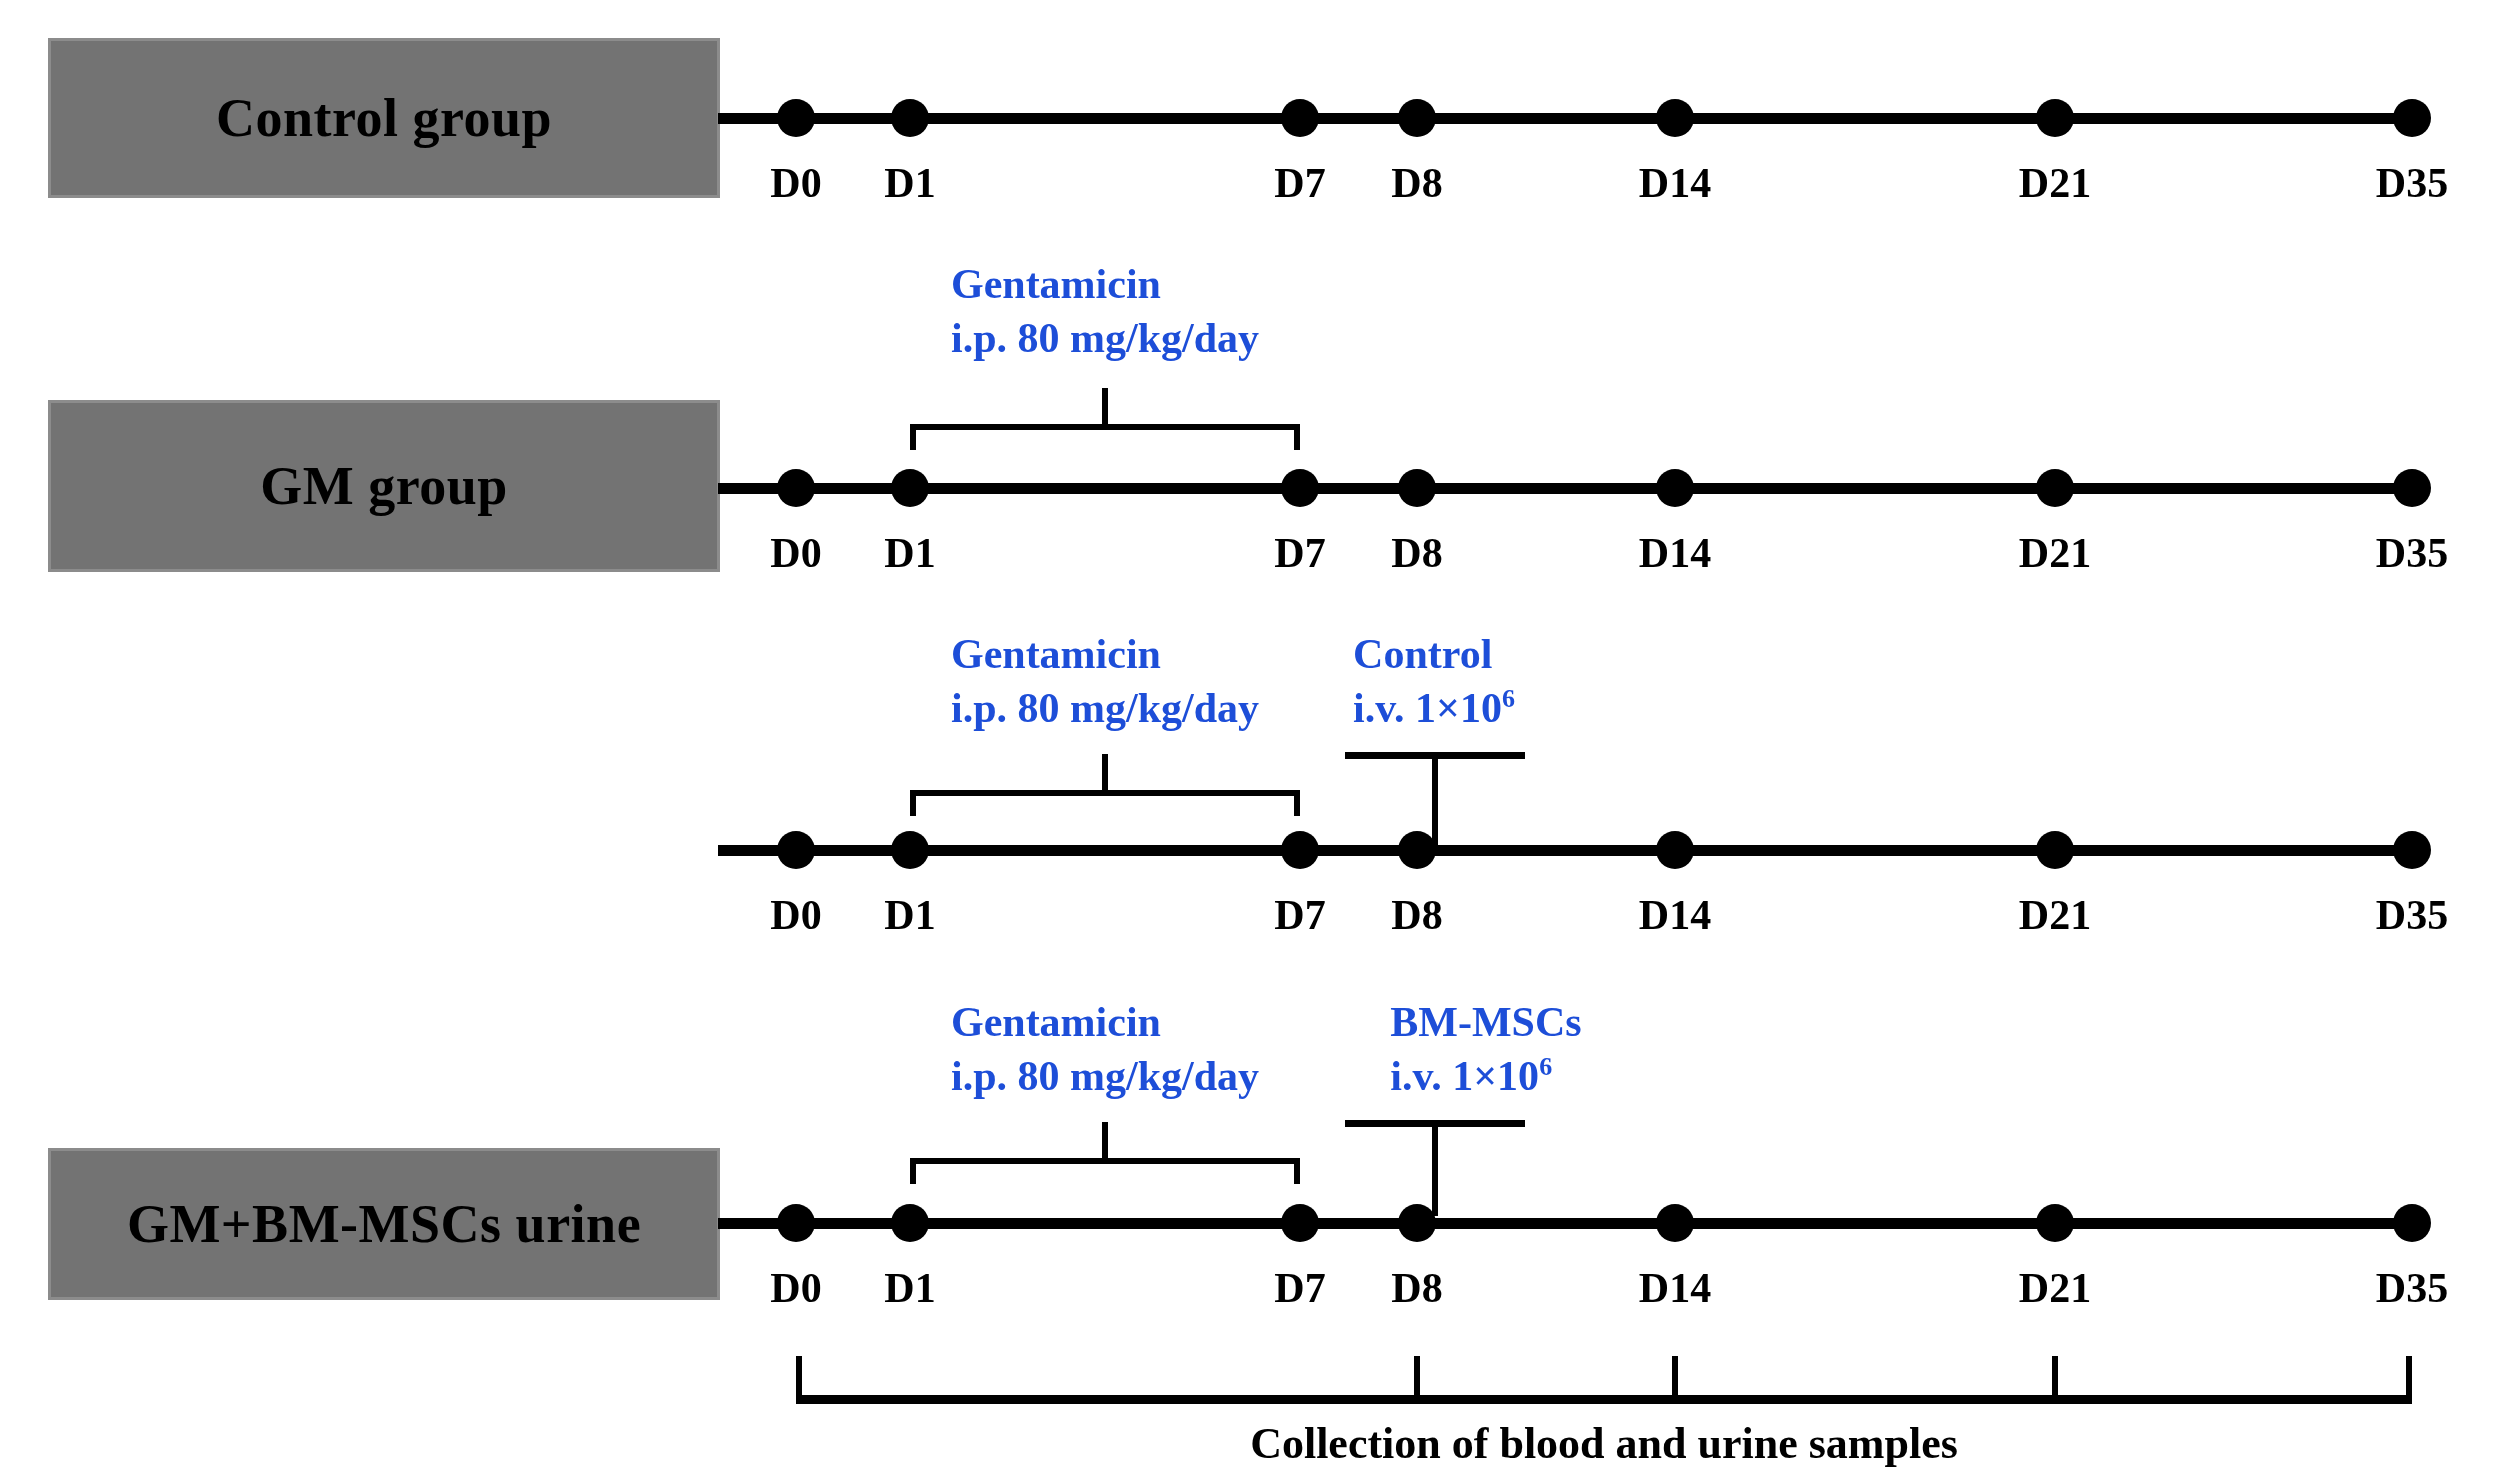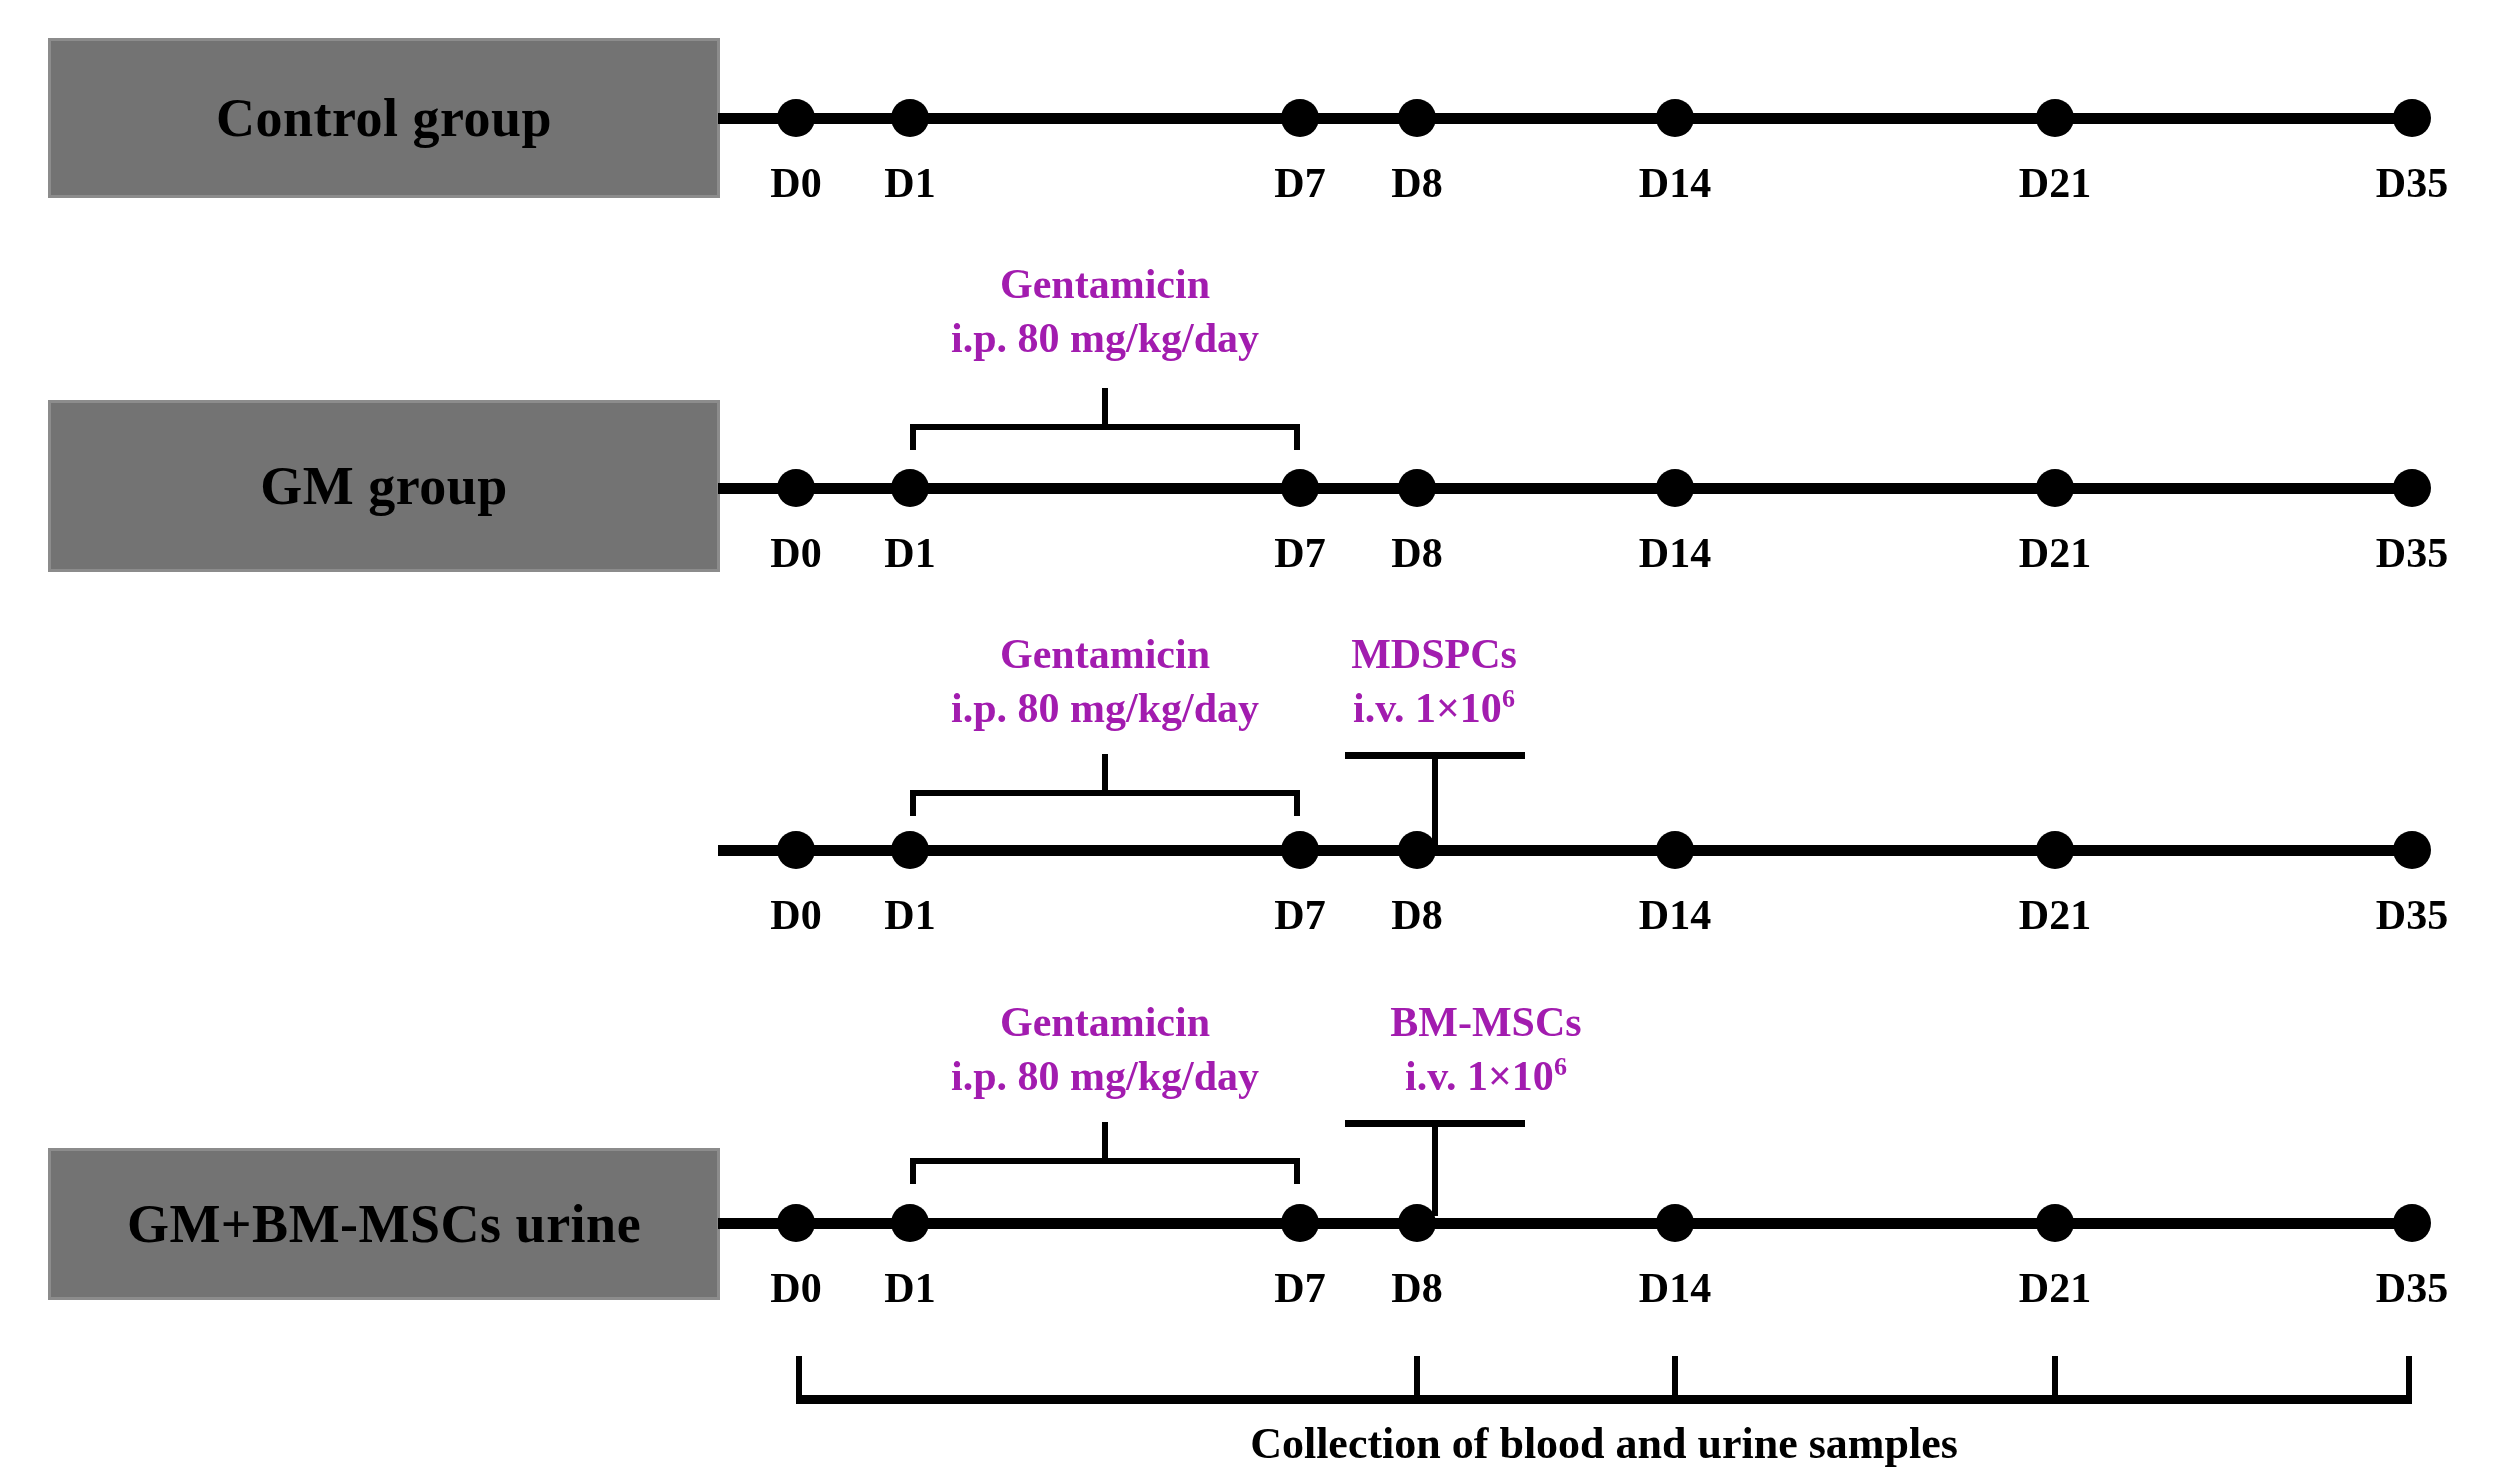--- a/index.html
+++ b/index.html
@@ -15,21 +15,21 @@
     font-weight:bold;
     color:#000;
     letter-spacing:.5px;
   }
   .group-box .lbl{font-size:54px;line-height:1;white-space:nowrap;}
 
   .tl-line{position:absolute;background:#000;height:11px;}
   .tl-dot{position:absolute;width:38px;height:38px;border-radius:50%;background:#000;transform:translate(-50%,-50%);}
   .tl-label{position:absolute;transform:translateX(-50%);font-size:42px;font-weight:bold;color:#000;white-space:nowrap;line-height:1;}
 
-  .ann-text{position:absolute;transform:translateX(-50%);text-align:center;font-size:42px;font-weight:bold;color:#a21caf;white-space:nowrap;line-height:1.28;}
+  .ann-text{position:absolute;transform:translateX(-50%);text-align:left;font-size:42px;font-weight:bold;color:#1d4ed8;white-space:nowrap;line-height:1.28;}
 
   
   .brace{position:absolute;}
   .brace .bar{position:absolute;left:0;top:0;height:6px;background:#000;width:100%;}
   .brace .leg{position:absolute;top:0;width:6px;background:#000;height:26px;}
   .brace .leg.l{left:0;}
   .brace .leg.r{right:0;}
   .brace .stem{position:absolute;left:50%;width:6px;background:#000;transform:translateX(-50%);}
 
   
@@ -110,21 +110,21 @@
     <div>i.p. 80 mg/kg/day</div>
   </div>
   <div class="brace" style="left:910px;top:790px;width:390px;">
     <div class="bar"></div>
     <div class="leg l"></div>
     <div class="leg r"></div>
     <div class="stem" style="top:-36px;height:38px;"></div>
   </div>
 
   <div class="ann-text" style="left:1434px;top:628px;">
-    <div>MDSPCs</div>
+    <div>Control</div>
     <div>
       <span>i.v. 1×10</span><sup>6</sup>
     </div>
   </div>
   <div class="tmark" style="left:1345px;top:752px;width:180px;">
     <div class="bar"></div>
     <div class="stem" style="height:96px;"></div>
   </div>
 
 

